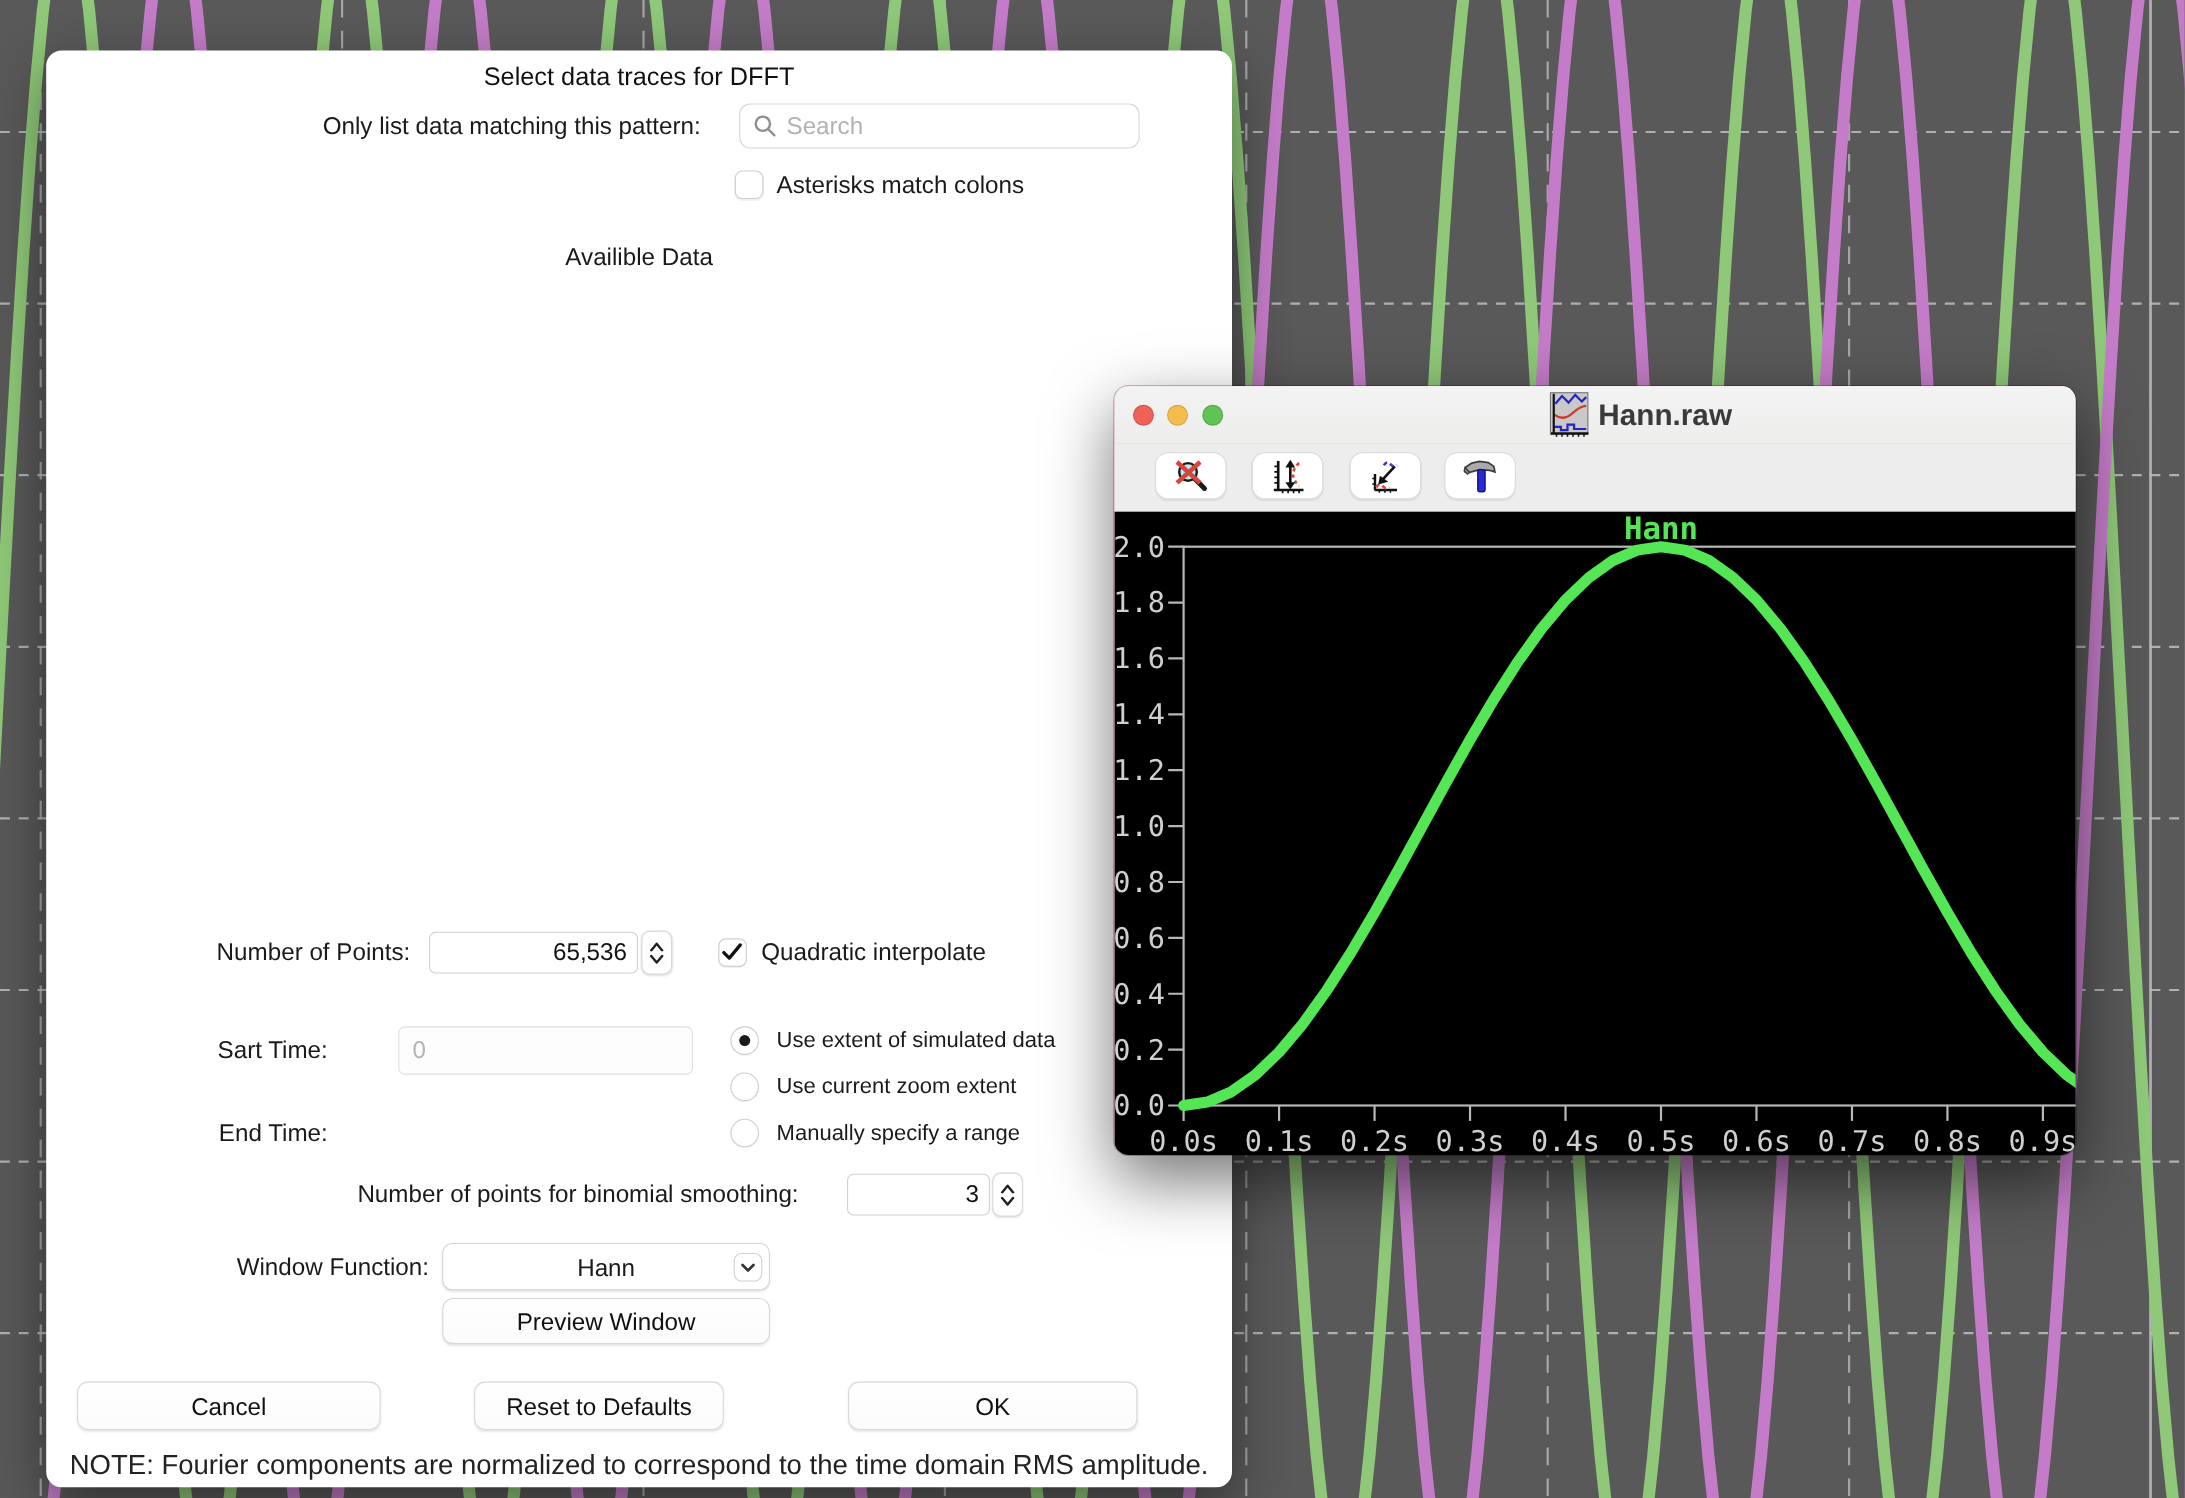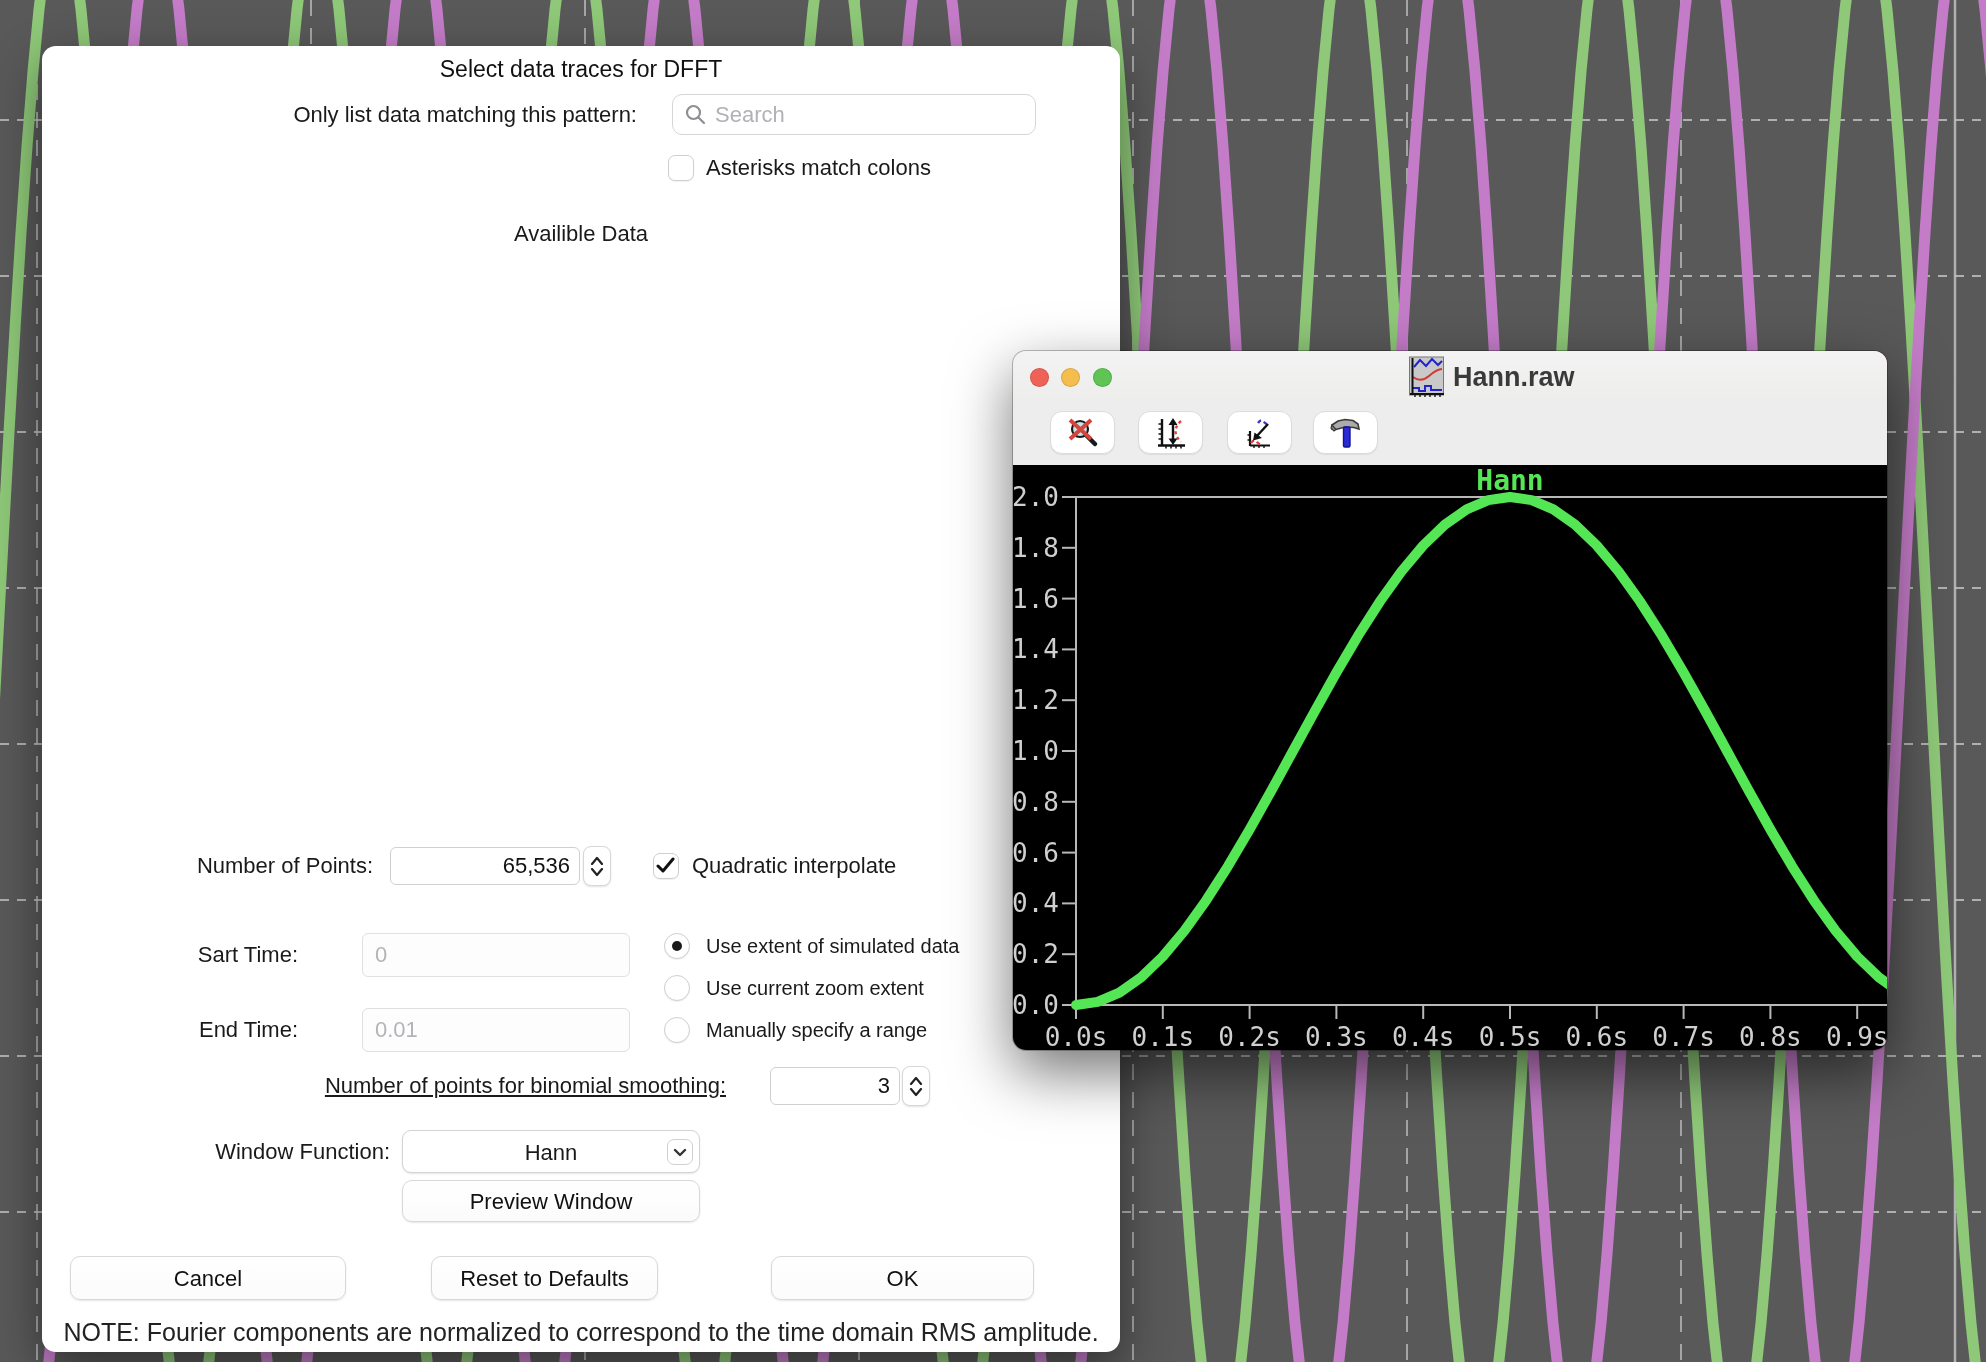--- a/index.html
+++ b/index.html
@@ -140,42 +140,39 @@
       <polyline points="2,9 7,14 17,2" stroke="#111" stroke-width="3" stroke-linecap="round" stroke-linejoin="round"></polyline>
     </svg>
   </div>
   <div class="abs lbl" style="left:650px;top:807px;line-height:26px;">Quadratic interpolate</div>
 
   <div class="abs lbl right-lbl" style="left:0;top:887px;width:256px;line-height:44px;">Sart Time:</div>
   <div class="abs timefield" style="left:320px;top:887px;width:268px;height:44px;">
     <input disabled="" placeholder="0" style="">
   </div>
   <div class="abs lbl right-lbl" style="left:0;top:962px;width:256px;line-height:44px;">End Time:</div>
-  <div class="abs timefield" style="left:320px;top:962px;width:268px;height:44px;">
-    <input disabled="" placeholder="0.01" style="">
-  </div>
 
   <div class="abs" id="range-options">
       <div class="radio-row">
         <span class="radio sel">
           <span class="dot"></span>
         </span>
         <span class="radio-lbl">Use extent of simulated data</span>
       </div>
       <div class="radio-row">
         <span class="radio"></span>
         <span class="radio-lbl">Use current zoom extent</span>
       </div>
       <div class="radio-row">
         <span class="radio"></span>
         <span class="radio-lbl">Manually specify a range</span>
       </div>
     </div>
 
-  <div class="abs lbl right-lbl" style="left:0;top:1021px;width:684px;line-height:38px;text-decoration:underline;">Number of points for binomial smoothing:</div>
+  <div class="abs lbl right-lbl" style="left:0;top:1021px;width:684px;line-height:38px;">Number of points for binomial smoothing:</div>
   <div class="abs numfield" style="left:728px;top:1021px;width:130px;height:38px;">3</div>
   <div class="abs stepper" style="left:860px;top:1020px;">
     <svg width="14" height="9" viewBox="0 0 14 9">
         <polyline points="2,8 7,2 12,8" stroke="#222" stroke-width="2.2" fill="none" stroke-linecap="round" stroke-linejoin="round"></polyline>
       </svg>
     <svg width="14" height="9" viewBox="0 0 14 9">
         <polyline points="2,1 7,7 12,1" stroke="#222" stroke-width="2.2" fill="none" stroke-linecap="round" stroke-linejoin="round"></polyline>
       </svg>
   </div>
 

